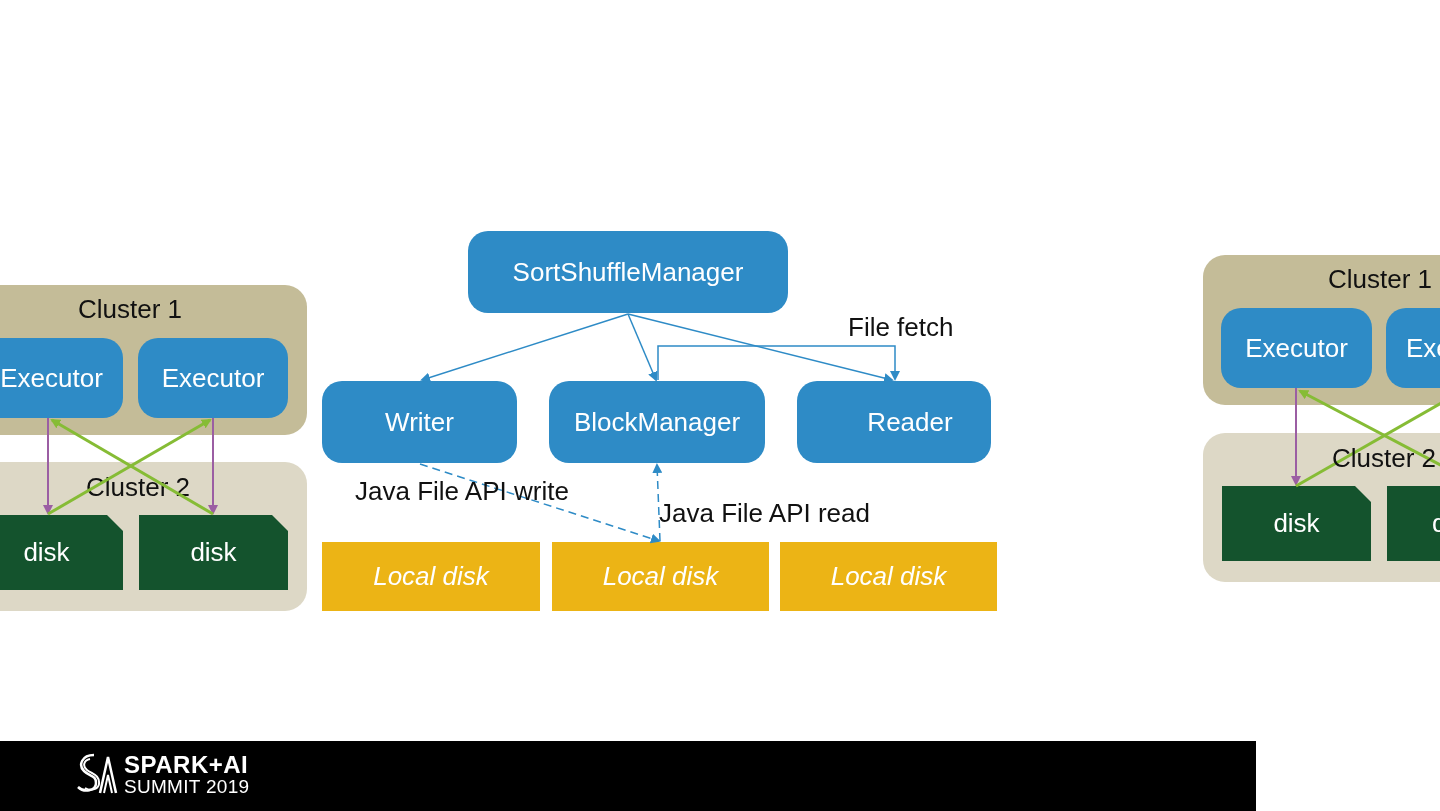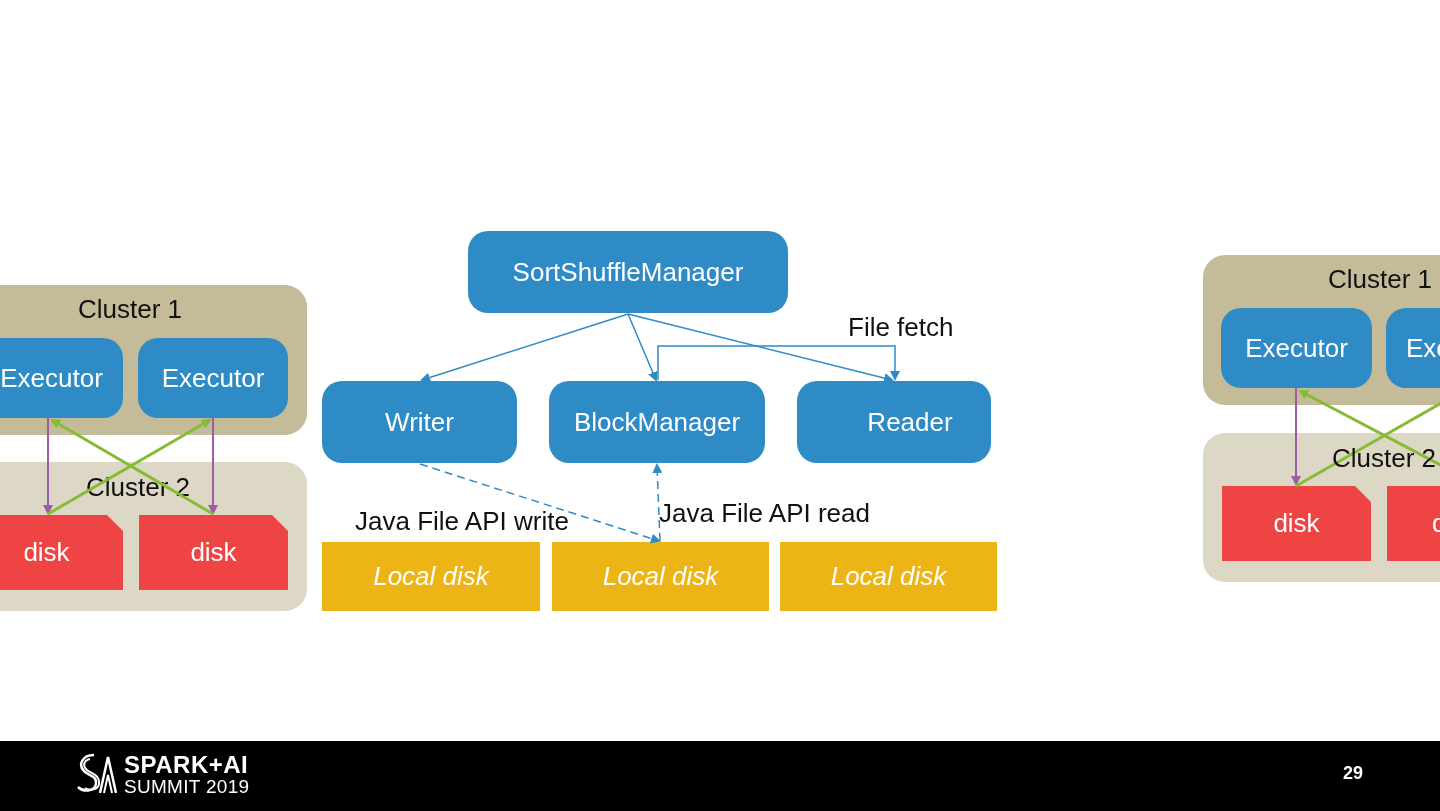--- a/index.html
+++ b/index.html
@@ -3,26 +3,26 @@
 <meta charset="utf-8">
 <style>
   html, body { margin: 0; padding: 0; }
   body { width: 1440px; height: 811px; background: #ffffff; position: relative; overflow: hidden;
          font-family: "Liberation Sans", sans-serif; }
   .abs { position: absolute; box-sizing: border-box; }
   .cluster1 { background: #c4bc98; border-radius: 22px; }
   .cluster2 { background: #ddd8c6; border-radius: 22px; }
   .clabel { font-size: 26px; color: #111; text-align: center; }
   .blue { background: #2e8bc6; color: #ffffff; border-radius: 20px; display: flex; align-items: center; justify-content: center; font-size: 26px; }
-  .disk { background: #ef4444; color: #ffffff; display: flex; align-items: center; justify-content: center; font-size: 26px;
+  .disk { background: #14532d; color: #ffffff; display: flex; align-items: center; justify-content: center; font-size: 26px;
           clip-path: polygon(0 0, calc(100% - 16px) 0, 100% 16px, 100% 100%, 0 100%); }
   .ldisk { background: #ecb415; color: #ffffff; display: flex; align-items: center; justify-content: center; font-size: 26px; font-style: italic; }
   .note { font-size: 26px; color: #111; white-space: nowrap; }
   svg.overlay { position: absolute; left: 0; top: 0; width: 1440px; height: 811px; pointer-events: none; }
-  .footer { position: absolute; left: 0; top: 741px; width: 1440px; height: 70px; background: #000000; }
+  .footer { position: absolute; left: 0; top: 741px; width: 1256px; height: 70px; background: #000000; }
   .logo { position: absolute; left: 72px; top: 10px; display: flex; align-items: center; color: #fff; }
   .logo-mark { width: 46px; height: 46px; }
   .logo-text { margin-left: 6px; line-height: 1; }
   .logo-l1 { font-size: 24px; font-weight: bold; letter-spacing: 0.5px; }
   .logo-l2 { font-size: 19px; letter-spacing: 0.3px; }
   .pagenum { position: absolute; left: 1330px; top: 22px; width: 46px; text-align: center; color: #fff; font-size: 18px; font-weight: bold; }
 </style>
 </head>
 <body>
 
@@ -75,21 +75,21 @@
   <line x1="628" y1="314" x2="892" y2="380" stroke="#2e8bc6" stroke-width="1.5" marker-end="url(#mBlue)"></line>
   <polyline points="658,380 658,346 895,346 895,379" fill="none" stroke="#2e8bc6" stroke-width="1.5" marker-end="url(#mBlue)"></polyline>
   <line x1="420" y1="464" x2="659" y2="541" stroke="#2e8bc6" stroke-width="1.5" stroke-dasharray="8,5" marker-end="url(#mBlue)"></line>
   <line x1="660" y1="541" x2="657" y2="465" stroke="#2e8bc6" stroke-width="1.5" stroke-dasharray="8,5" marker-end="url(#mBlue)"></line>
 
   <line x1="1296" y1="388" x2="1296" y2="484" stroke="#9b5ea3" stroke-width="2" marker-end="url(#mPurple)"></line>
   <line x1="1450" y1="470" x2="1300" y2="391" stroke="#86bc35" stroke-width="3" marker-end="url(#mGreen)"></line>
   <line x1="1296" y1="486" x2="1450" y2="398" stroke="#86bc35" stroke-width="3"></line>
 </svg>
 
-<div class="abs note" style="left:355px; top:506px;">Java File API write</div>
+<div class="abs note" style="left:355px; top:476px;">Java File API write</div>
 <div class="abs note" style="left:659px; top:498px;">Java File API read</div>
 <div class="abs clabel" style="left:1332px; top:443px; width:200px; text-align:left;">Cluster 2</div>
 
 <div class="footer">
   <div class="logo">
     <svg class="logo-mark" viewBox="0 0 46 46">
       <path d="M22 4 C10 4 6 14 12 20 C18 26 24 24 24 32 C24 40 12 42 6 36" fill="none" stroke="#fff" stroke-width="2.5"></path>
       <path d="M18 8 C12 9 10 15 15 19 C20 23 28 24 27 33 C26 39 18 40 13 37" fill="none" stroke="#fff" stroke-width="2"></path>
       <path d="M28 42 L36 6 L44 42" fill="none" stroke="#fff" stroke-width="2.5"></path>
       <path d="M32 42 L36 24 L40 42" fill="none" stroke="#fff" stroke-width="2"></path>

